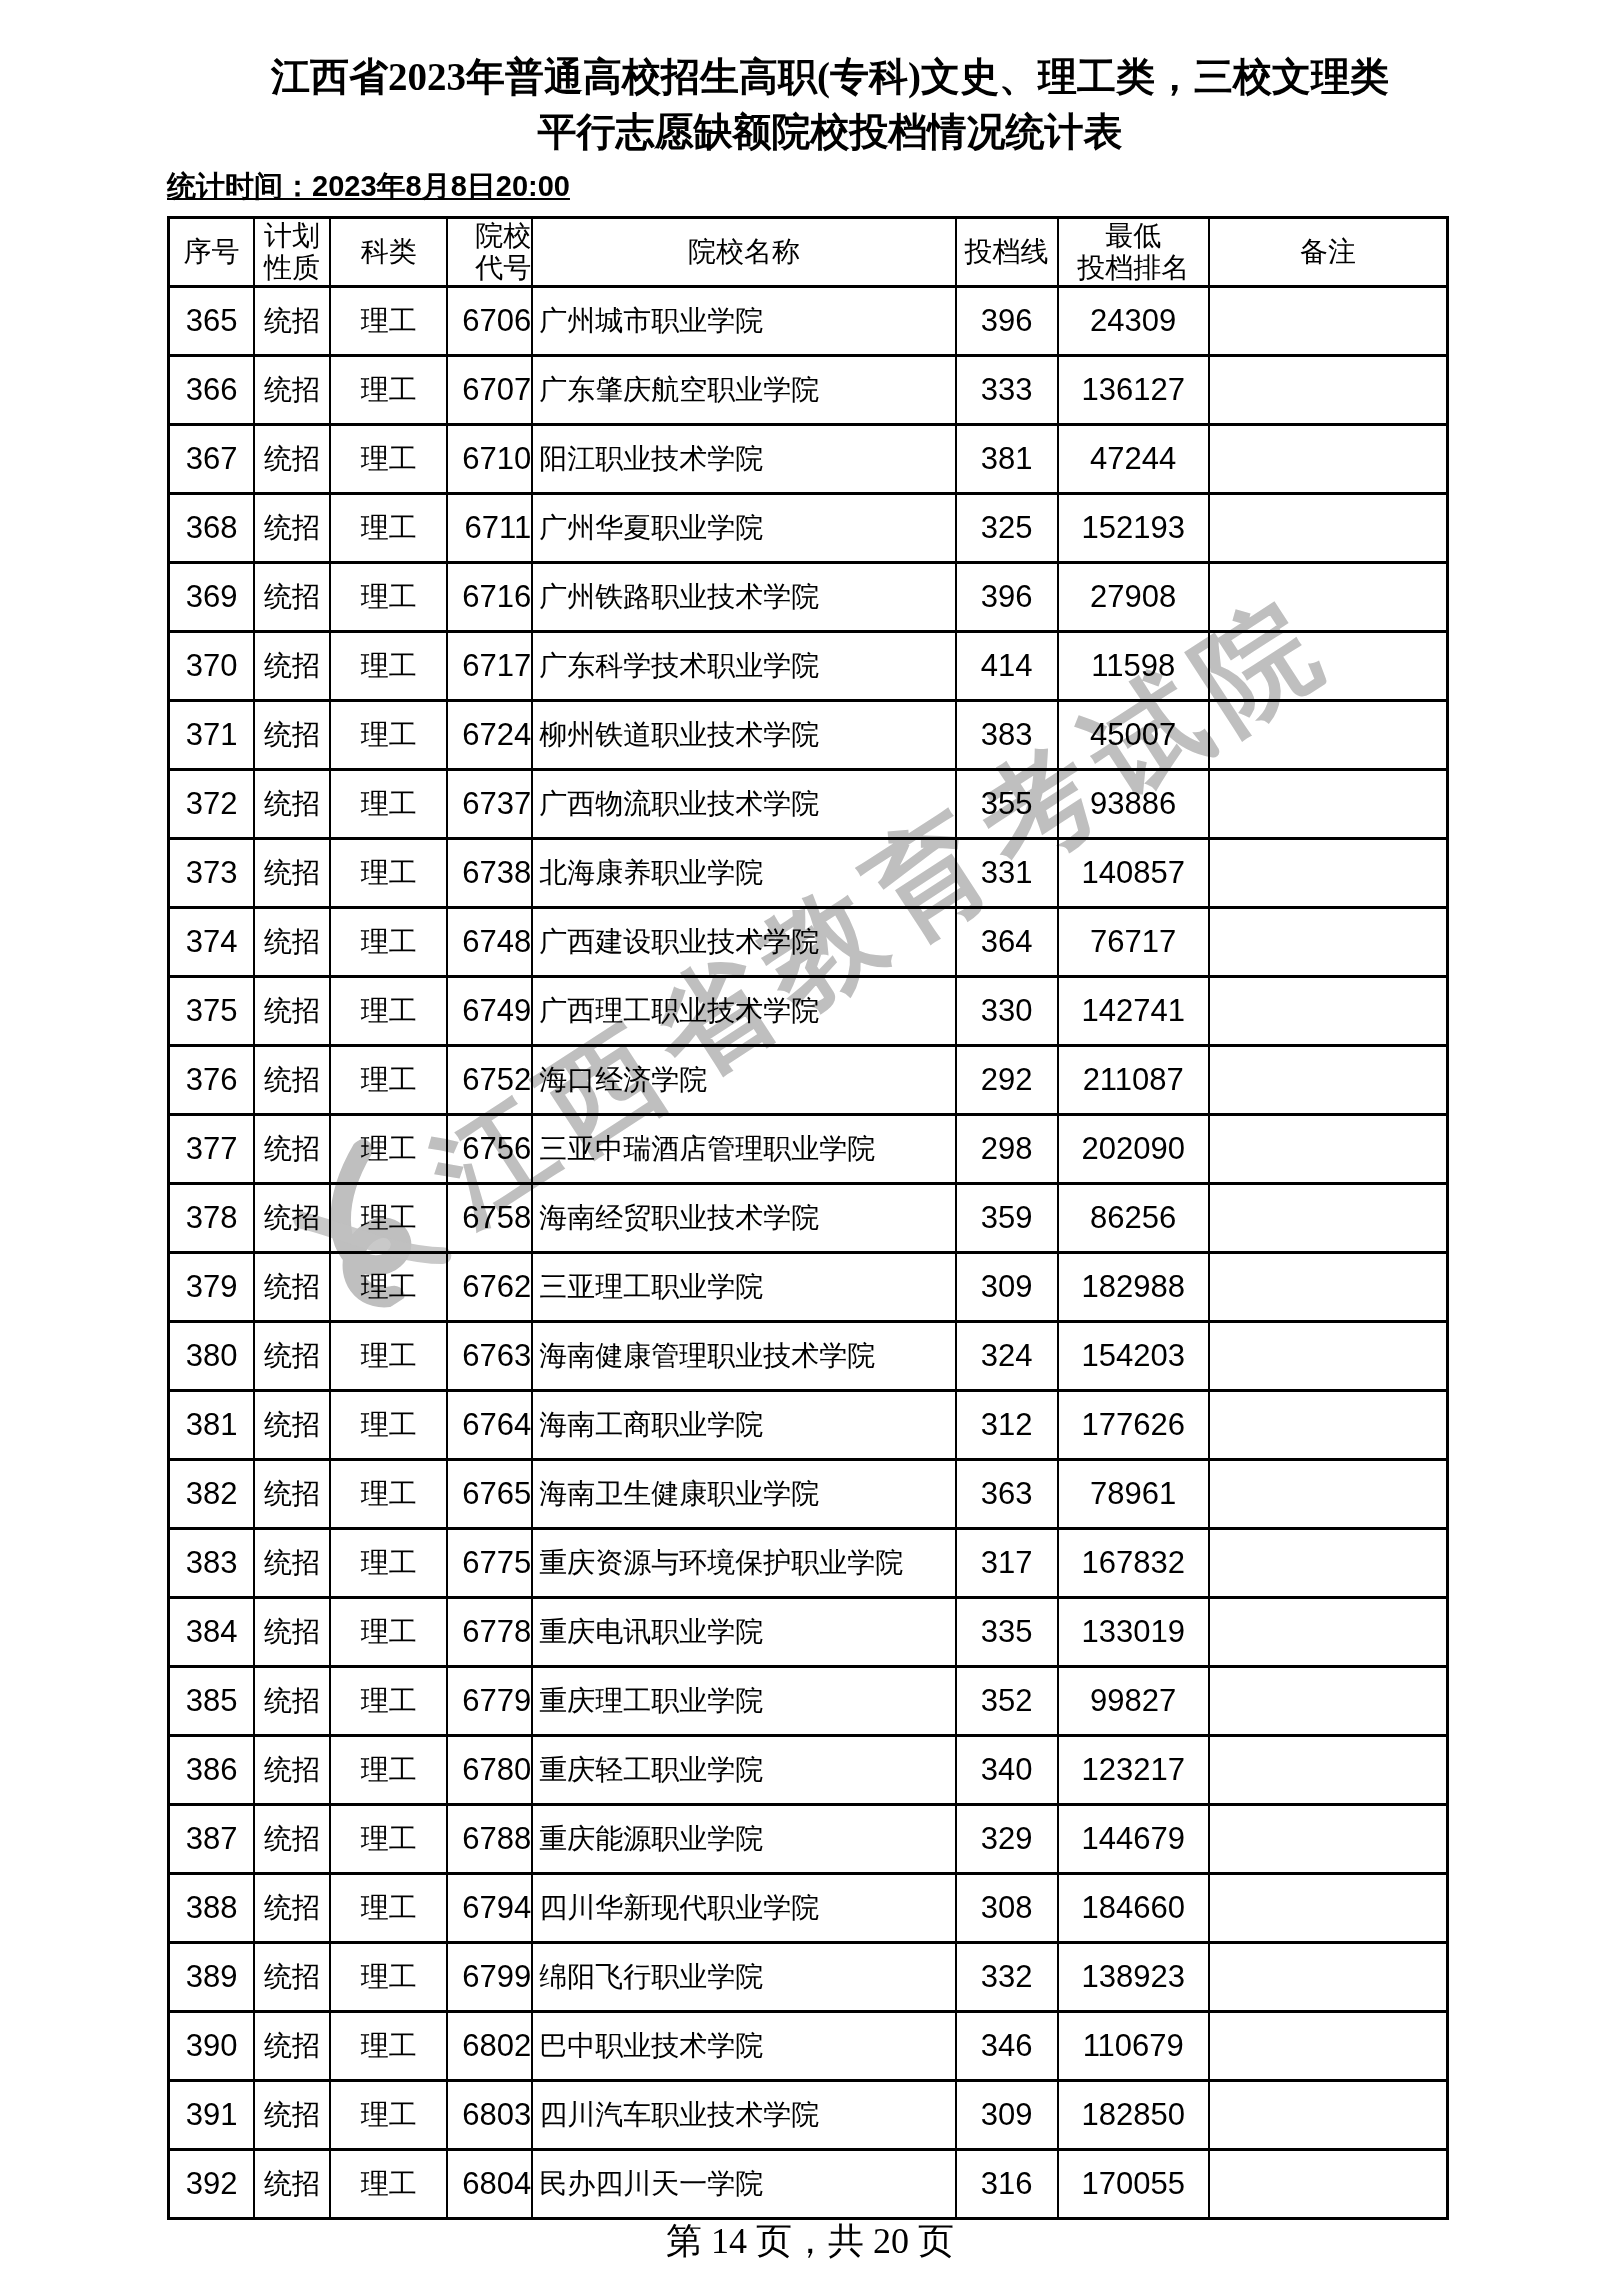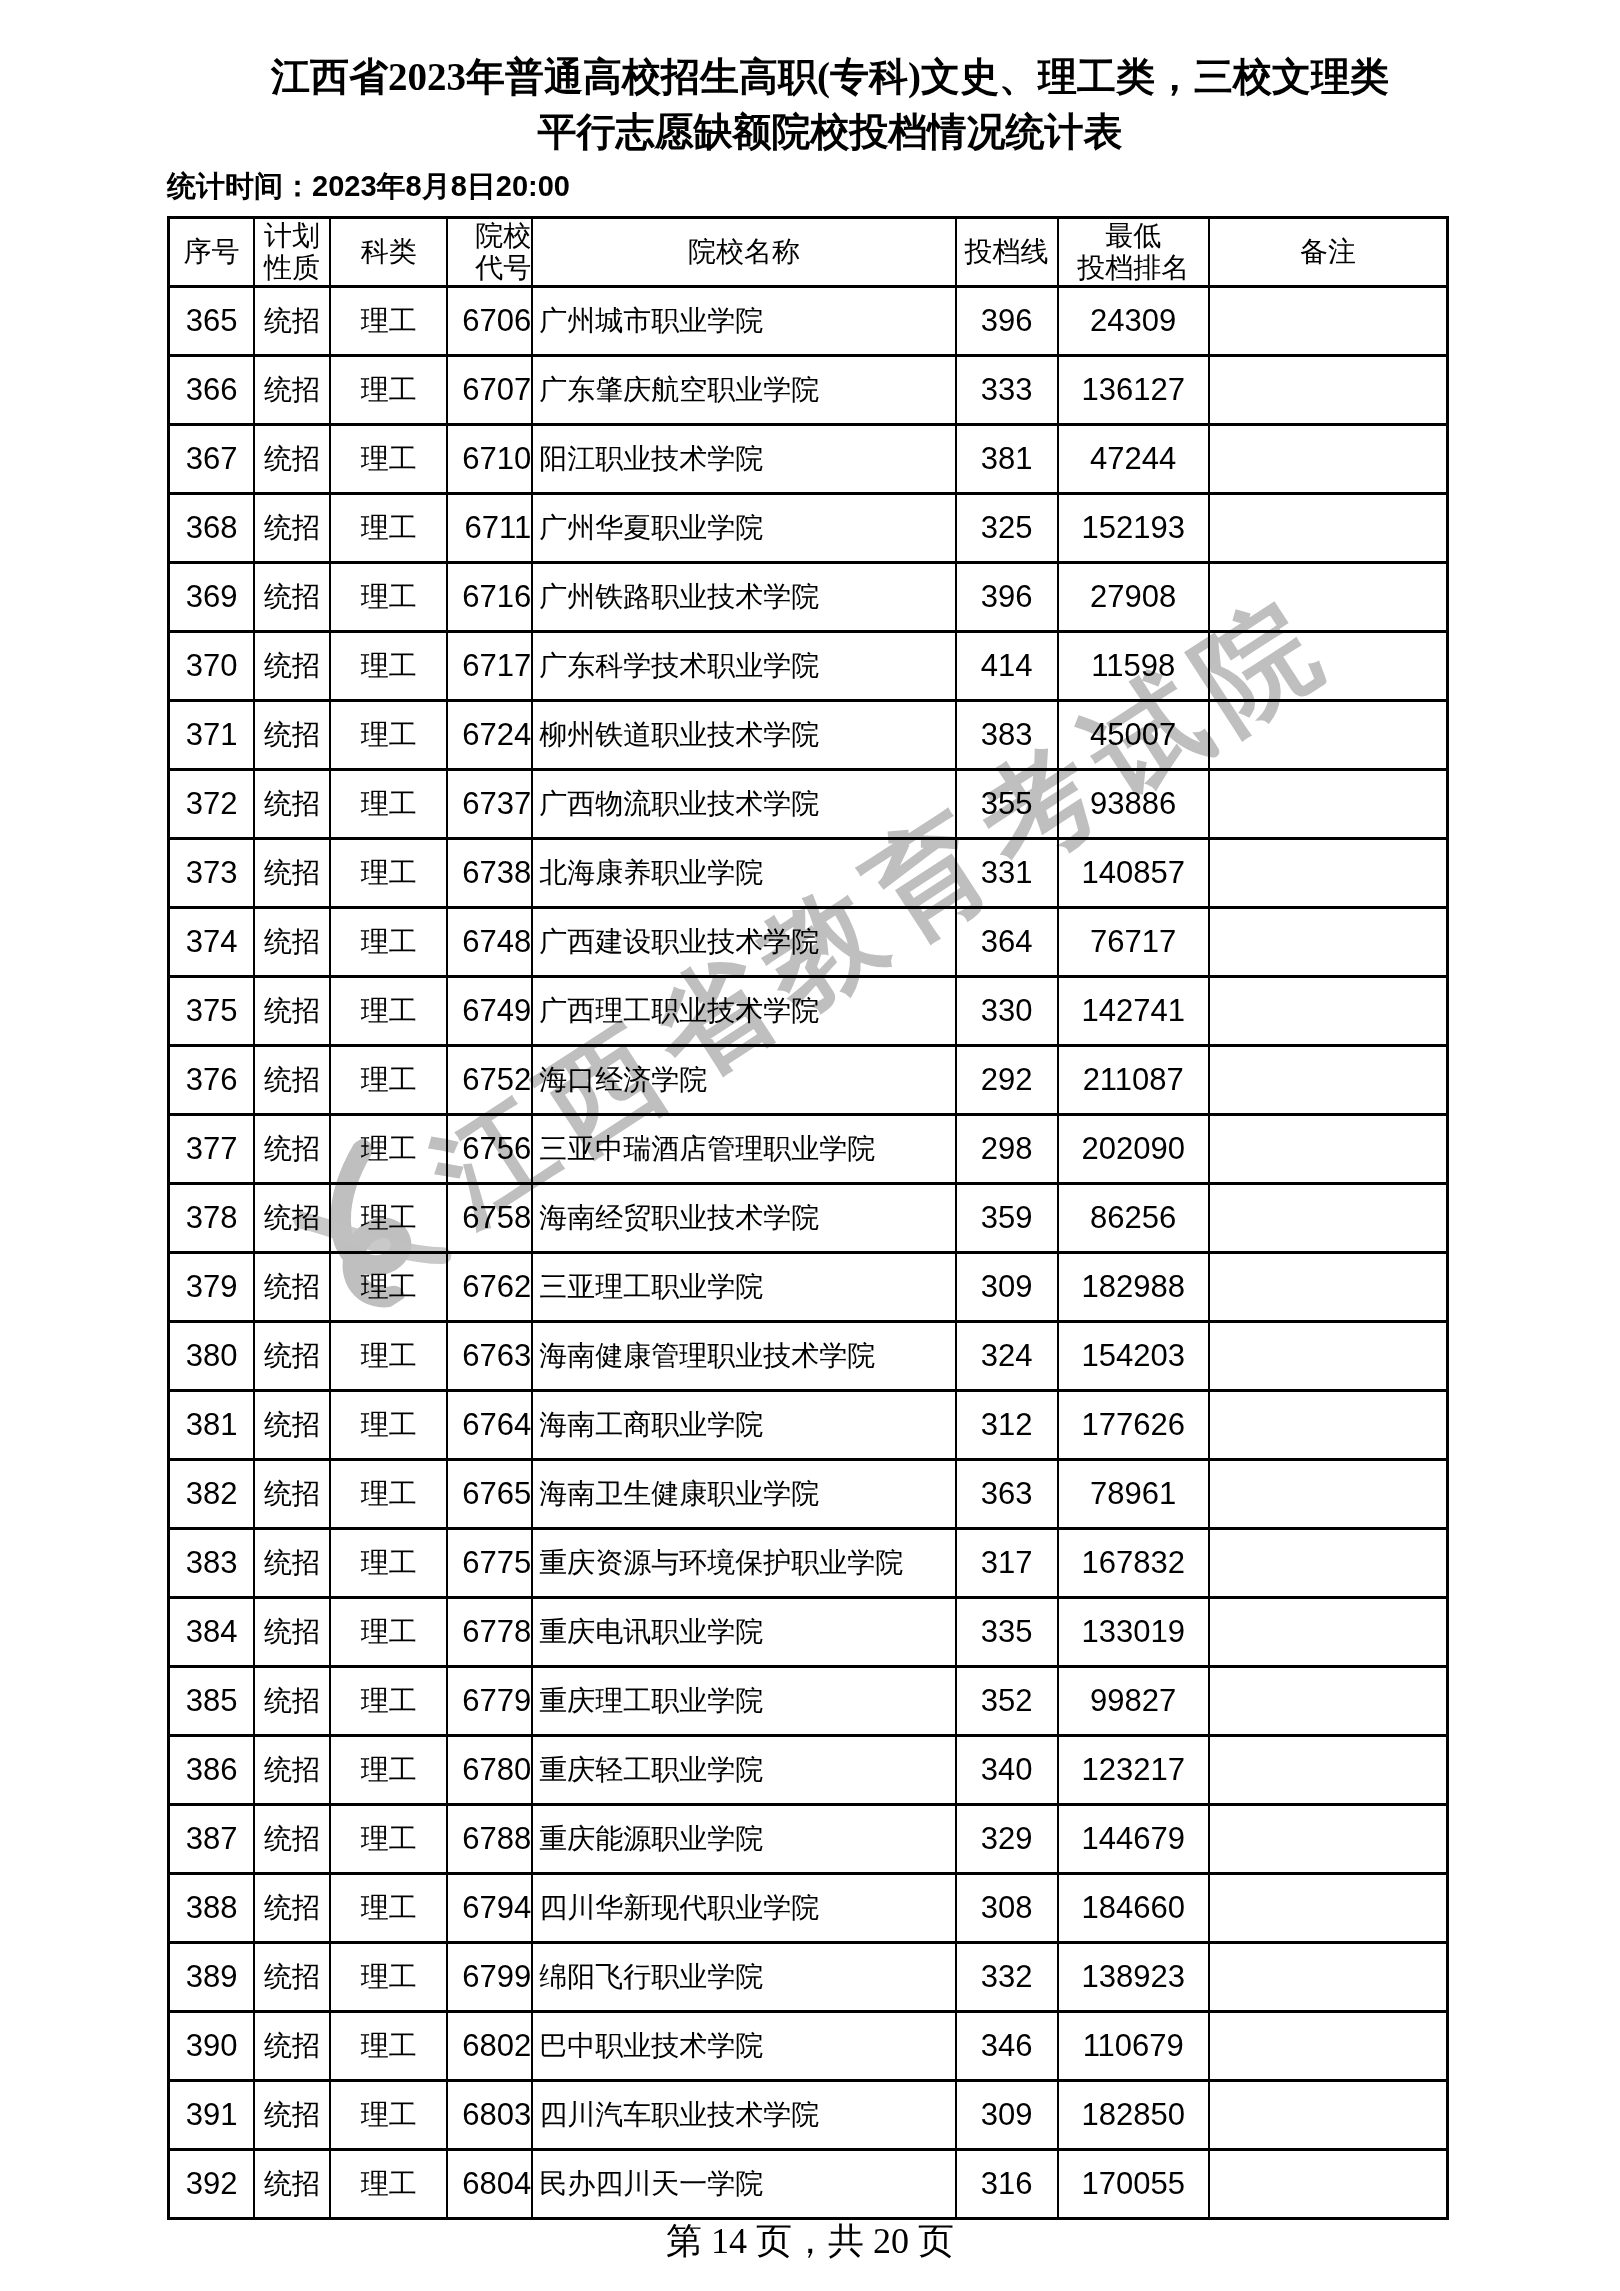--- a/index.html
+++ b/index.html
@@ -16,20 +16,21 @@
     position:absolute; top:49px; left:0; width:100%;
     text-align:center; font-weight:bold;
     font-size:39px; line-height:55px;
     z-index:2;
     margin-left:20px;
   }
   .stat-time {
     position:absolute; left:167px; top:167px;
     font-size:29px; font-weight:bold;
     z-index:2;
+    text-decoration:underline;
   }
   .stat-time .num { font-family:"Liberation Sans", sans-serif; }
 
   
   .watermark {
     position:absolute; left:127px; top:863px; width:1372px;
     display:flex; align-items:center; justify-content:center; gap:17.6px;
     transform:rotate(-33deg);
     color:#bfbfbf;
     font-family:"Liberation Sans", sans-serif;

